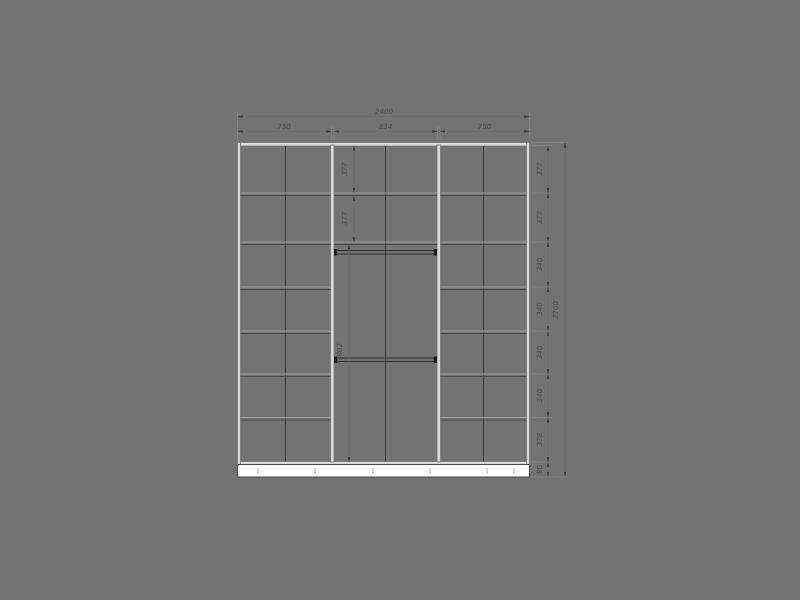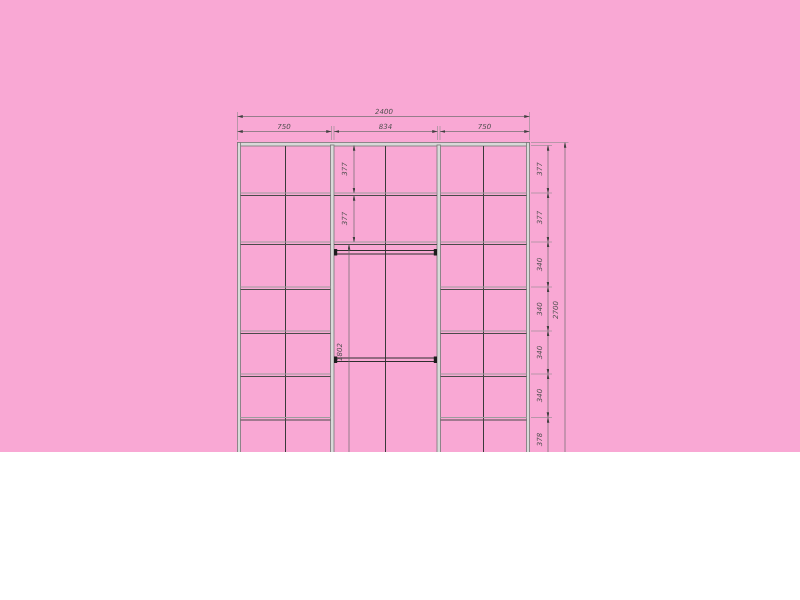--- a/index.html
+++ b/index.html
@@ -1,16 +1,16 @@
 <!DOCTYPE html>
 <html><head>
 <meta charset="utf-8">
 <style>
   html,body{margin:0;padding:0;background:#ffffff;}
-  .page{position:relative;width:800px;height:452px;background:#f9a8d4;overflow:hidden;
+  .page{position:relative;width:800px;height:600px;background:#737373;overflow:hidden;
         font-family:"DejaVu Sans",sans-serif;}
   svg{position:absolute;left:0;top:0;}
   .struct{stroke:#3a3a3a;stroke-width:1;fill:none;}
   .panel{fill:#d9d9d9;stroke:#777777;stroke-width:0.8;}
   .shelf-dark{stroke:#4a4a4a;stroke-width:1;}
   .shelf-lite{stroke:#9d9d9d;stroke-width:1;}
   .thin{stroke:#6b6b6b;stroke-width:0.7;fill:none;}
   .ext{stroke:#8a8a8a;stroke-width:0.6;fill:none;}
   .rail{stroke:#2e2e2e;stroke-width:1.1;}
   .cap{fill:#1d1d1d;}

